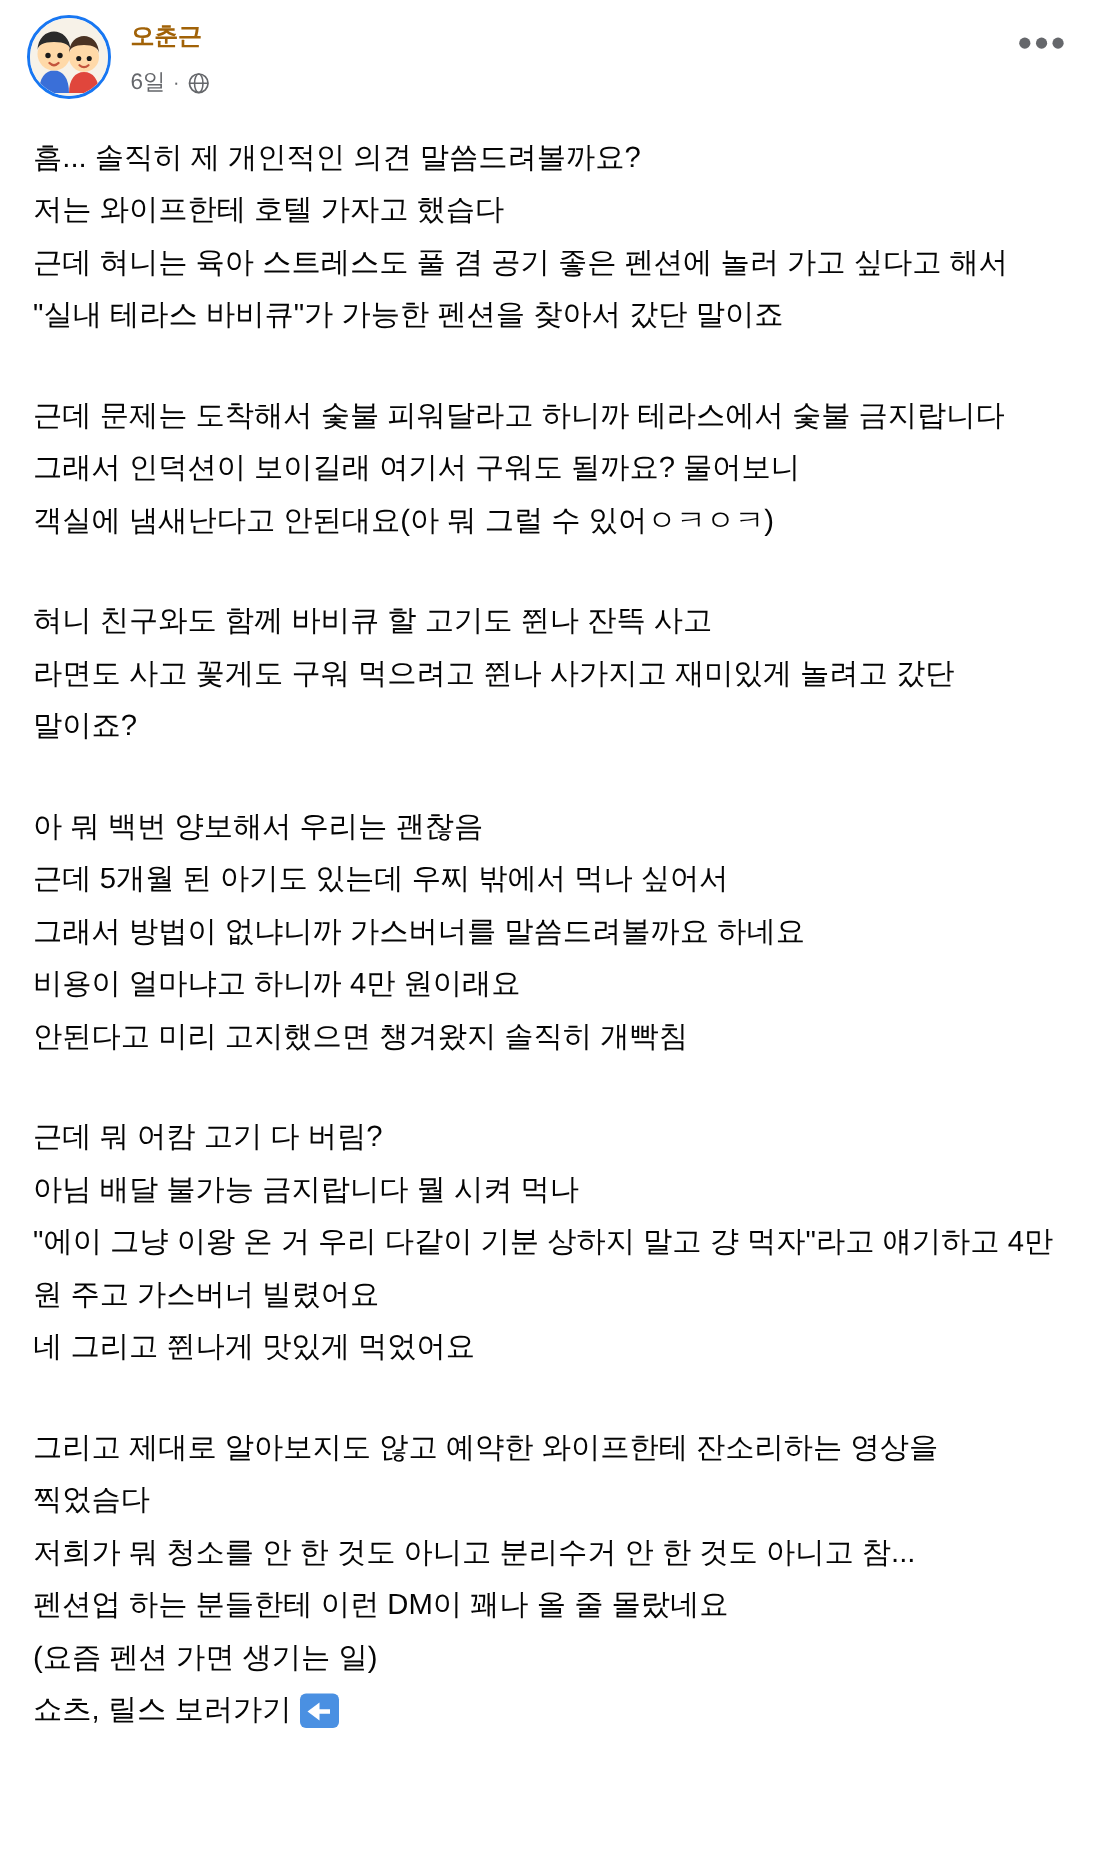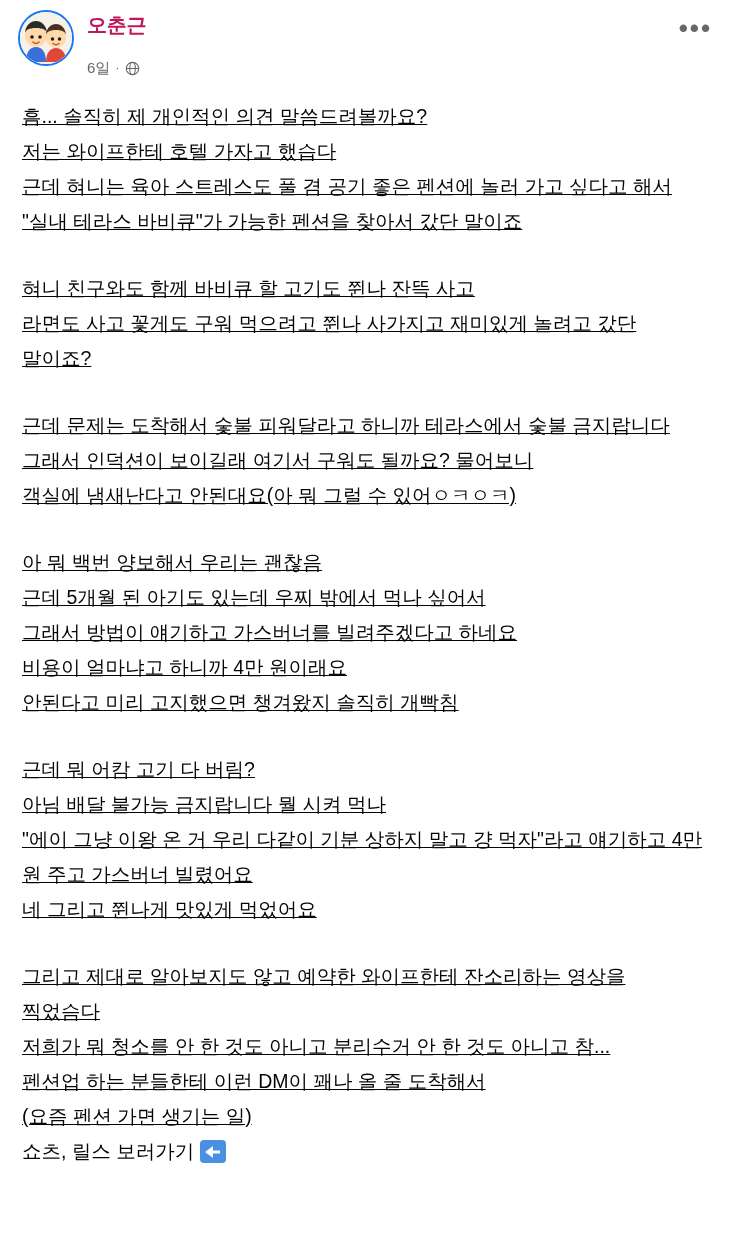--- a/index.html
+++ b/index.html
@@ -41,30 +41,30 @@
   .header-text {
     margin-left: 13px;
     display: flex;
     flex-direction: column;
     justify-content: center;
     padding-top: 2px;
     flex: 1 1 auto;
     min-width: 0;
   }
   .author-name {
-    font-size: 20px;
+    font-size: 16px;
     font-weight: bold;
     line-height: 26px;
-    color: #be185d;
+    color: #a16207;
     letter-spacing: -0.2px;
   }
   .meta-row {
     display: flex;
     align-items: center;
-    margin-top: 20px;
+    margin-top: 7px;
     color: #65676b;
     font-size: 15px;
     line-height: 19px;
   }
   .meta-time { color: #65676b; }
   .meta-dot {
     margin: 0 5px;
     color: #65676b;
     font-size: 13px;
   }
@@ -87,21 +87,20 @@
     padding: 18px 22px 22px 22px;
     box-sizing: border-box;
     font-size: 19.5px;
     line-height: 35px;
     color: #050505;
     word-break: keep-all;
   }
   .para {
     margin: 0 0 32px 0;
     white-space: pre-wrap;
-    text-decoration: underline;
   }
   .para:last-child { margin-bottom: 0; }
   .arrow-line {
     display: flex;
     align-items: center;
     gap: 4px;
     white-space: pre-wrap;
   }
   .arrow-badge {
     display: inline-block;
@@ -183,40 +182,40 @@
     </div>
 
     <div class="menu-dots">•••</div>
   </div>
 
   <div class="post-body">
     <p class="para">흠... 솔직히 제 개인적인 의견 말씀드려볼까요?
 저는 와이프한테 호텔 가자고 했습다
 근데 혀니는 육아 스트레스도 풀 겸 공기 좋은 펜션에 놀러 가고 싶다고 해서
 "실내 테라스 바비큐"가 가능한 펜션을 찾아서 갔단 말이죠</p>
+    <p class="para">근데 문제는 도착해서 숯불 피워달라고 하니까 테라스에서 숯불 금지랍니다
+그래서 인덕션이 보이길래 여기서 구워도 될까요? 물어보니
+객실에 냄새난다고 안된대요(아 뭐 그럴 수 있어ㅇㅋㅇㅋ)</p>
     <p class="para">혀니 친구와도 함께 바비큐 할 고기도 쮠나 잔뜩 사고
 라면도 사고 꽃게도 구워 먹으려고 쮠나 사가지고 재미있게 놀려고 갔단
 말이죠?</p>
-    <p class="para">근데 문제는 도착해서 숯불 피워달라고 하니까 테라스에서 숯불 금지랍니다
-그래서 인덕션이 보이길래 여기서 구워도 될까요? 물어보니
-객실에 냄새난다고 안된대요(아 뭐 그럴 수 있어ㅇㅋㅇㅋ)</p>
     <p class="para">아 뭐 백번 양보해서 우리는 괜찮음
 근데 5개월 된 아기도 있는데 우찌 밖에서 먹나 싶어서
-그래서 방법이 얘기하고 가스버너를 빌려주겠다고 하네요
+그래서 방법이 없냐니까 가스버너를 말씀드려볼까요 하네요
 비용이 얼마냐고 하니까 4만 원이래요
 안된다고 미리 고지했으면 챙겨왔지 솔직히 개빡침</p>
     <p class="para">근데 뭐 어캄 고기 다 버림?
 아님 배달 불가능 금지랍니다 뭘 시켜 먹나
 "에이 그냥 이왕 온 거 우리 다같이 기분 상하지 말고 걍 먹자"라고 얘기하고 4만
 원 주고 가스버너 빌렸어요
 네 그리고 쮠나게 맛있게 먹었어요</p>
     <p class="para" style="margin-bottom:0;">그리고 제대로 알아보지도 않고 예약한 와이프한테 잔소리하는 영상을
 찍었슴다
 저희가 뭐 청소를 안 한 것도 아니고 분리수거 안 한 것도 아니고 참...
-펜션업 하는 분들한테 이런 DM이 꽤나 올 줄 도착해서
+펜션업 하는 분들한테 이런 DM이 꽤나 올 줄 몰랐네요
 (요즘 펜션 가면 생기는 일)</p>
     <div class="arrow-line">
       <span>쇼츠, 릴스 보러가기</span>
       <span class="arrow-badge"></span>
     </div>
   </div>
 
 </div>
 
 </body></html>

